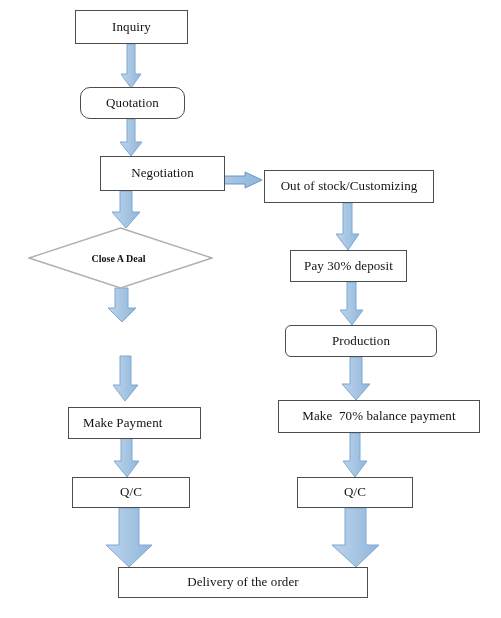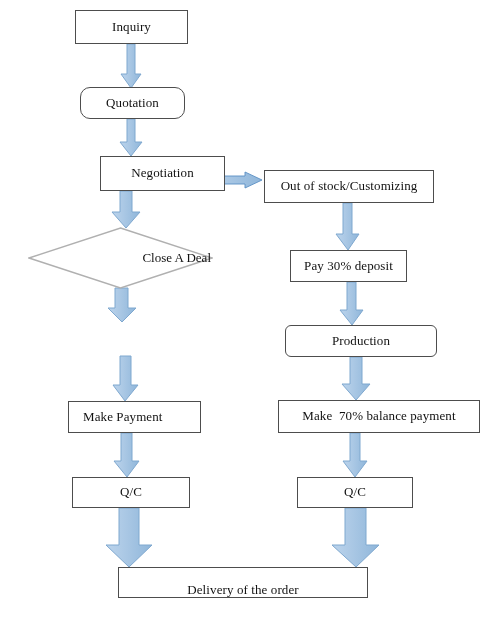--- a/index.html
+++ b/index.html
@@ -31,31 +31,33 @@
     justify-content: center;
     text-align: center;
     line-height: 1.1;
     font-size: 13px;
     letter-spacing: 0.1px;
     white-space: pre;
   }
   .node.left-text {
     justify-content: flex-start;
     padding-left: 14px;
+    margin-top: 6px;
   }
   .diamond {
     position: absolute;
     box-sizing: border-box;
     display: flex;
     align-items: center;
-    justify-content: flex-end;
-    font-size: 13px;
+    justify-content: center;
+    font-size: 10px;
     white-space: pre;
     background: transparent;
     border: none;
+    font-weight: bold;
   }
   .diamond svg {
     position: absolute;
     left: 0; top: 0;
     width: 100%;
     height: 100%;
   }
   .diamond .dlabel {
     position: relative;
     z-index: 2;
@@ -177,17 +179,17 @@
   </div>
 
   <div class="node" style="left:278px; top:400px; width:202px; height:33px;">
     <span>Make  70% balance payment</span>
   </div>
 
   <div class="node" style="left:297px; top:477px; width:116px; height:31px;">
     <span>Q/C</span>
   </div>
 
-  <div class="node" style="left:118px; top:567px; width:250px; height:31px;align-items:flex-end;">
+  <div class="node" style="left:118px; top:567px; width:250px; height:31px;">
     <span>Delivery of the order</span>
   </div>
 
 </div>
 
 </body></html>

